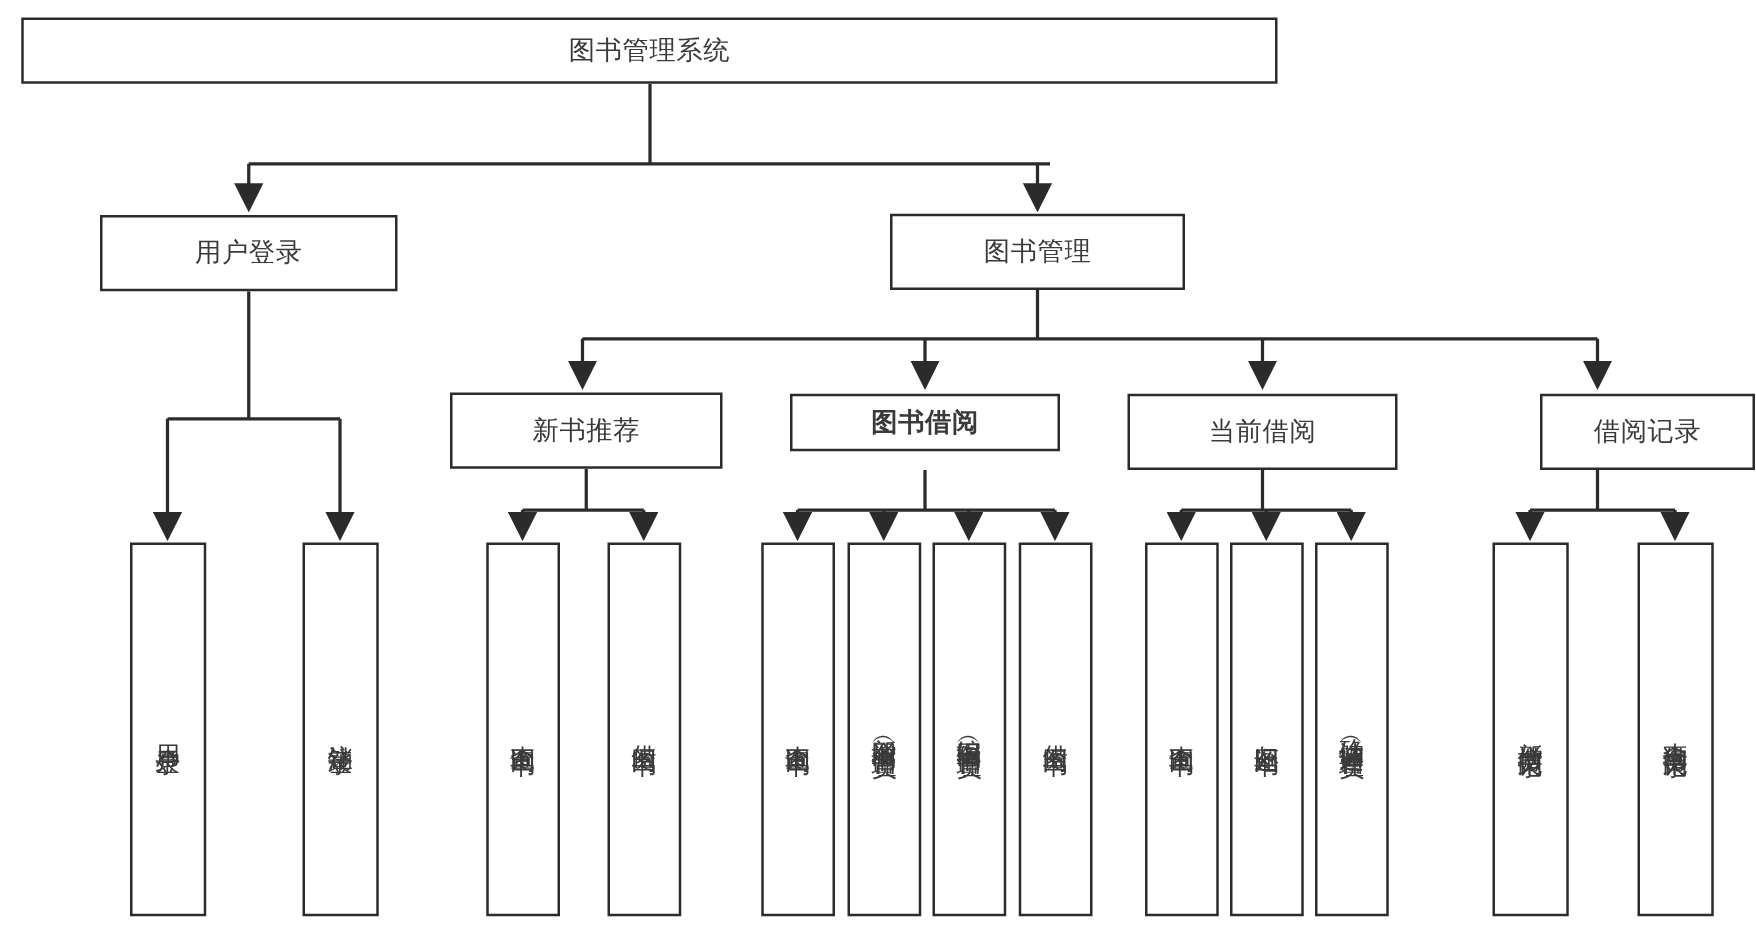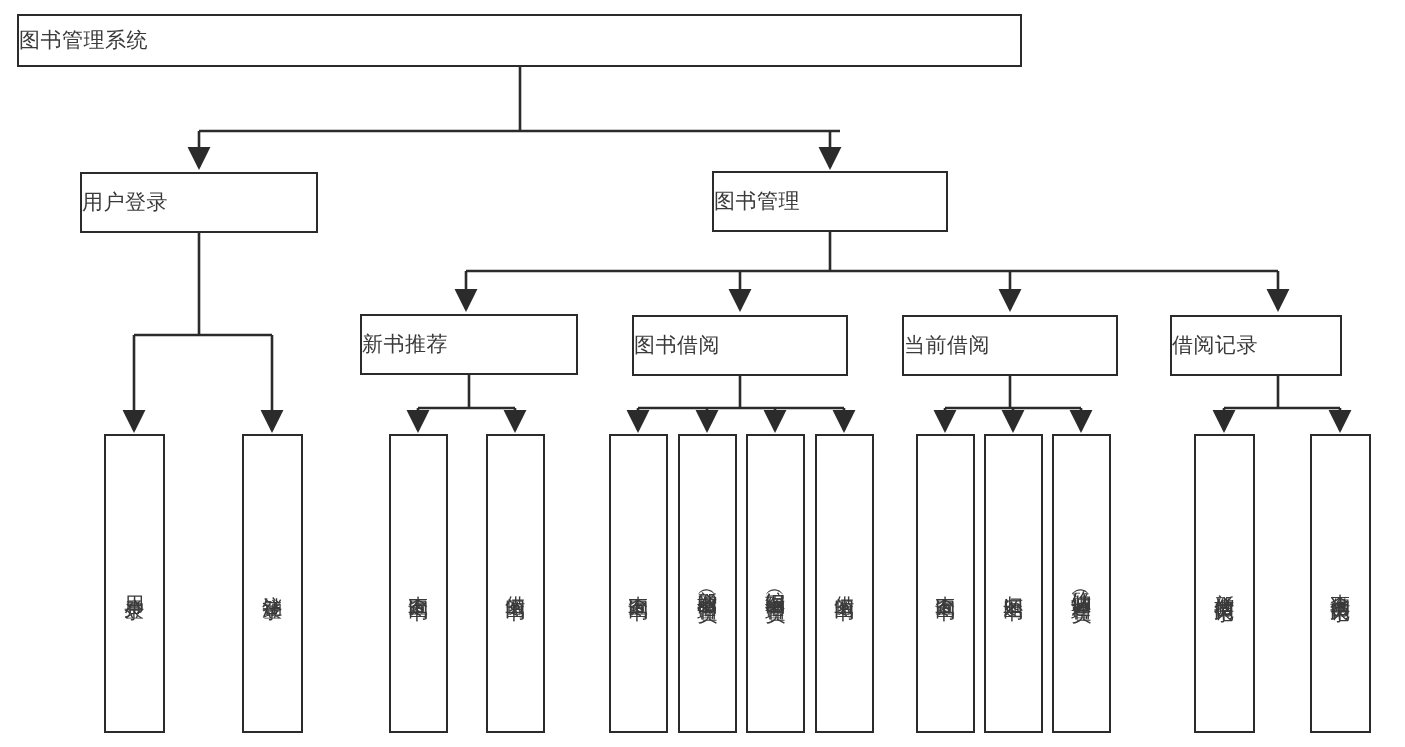--- a/index.html
+++ b/index.html
@@ -25,20 +25,21 @@
     height: 747px;
     pointer-events: none;
   }
   .node {
     position: absolute;
     box-sizing: border-box;
     border: 2px solid #2b2b2b;
     background: #ffffff;
     display: flex;
     align-items: center;
+    justify-content: center;
     color: #3a3a3a;
   }
   .node .lbl {
     font-size: 21px;
     line-height: 1.15;
     letter-spacing: 0.5px;
     white-space: nowrap;
   }
   .node.vert {
     align-items: center;
@@ -128,29 +129,29 @@
   </div>
 
   <div class="node" style="left:712px; top:171px; width:236px; height:61px;">
     <span class="lbl">图书管理</span>
   </div>
 
   <div class="node" style="left:360px; top:314px; width:218px; height:61px;font-family:Liberation Serif, serif;">
     <span class="lbl">新书推荐</span>
   </div>
 
-  <div class="node" style="left:632px; top:315px; width:216px; height:61px;">
+  <div class="node" style="left:632px; top:315px; width:216px; height:46px;font-weight:bold;">
     <span class="lbl">图书借阅</span>
   </div>
 
   <div class="node" style="left:902px; top:315px; width:216px; height:61px;">
     <span class="lbl">当前借阅</span>
   </div>
 
-  <div class="node" style="left:1170px; top:315px; width:172px; height:61px;">
+  <div class="node" style="left:1232px; top:315px; width:172px; height:61px;">
     <span class="lbl">借阅记录</span>
   </div>
 
   <div class="node vert" style="left:104px; top:434px; width:61px; height:299px;">
     <span class="lbl">用户登录</span>
   </div>
 
   <div class="node vert" style="left:242px; top:434px; width:61px; height:299px;">
     <span class="lbl">注销登录</span>
   </div>

